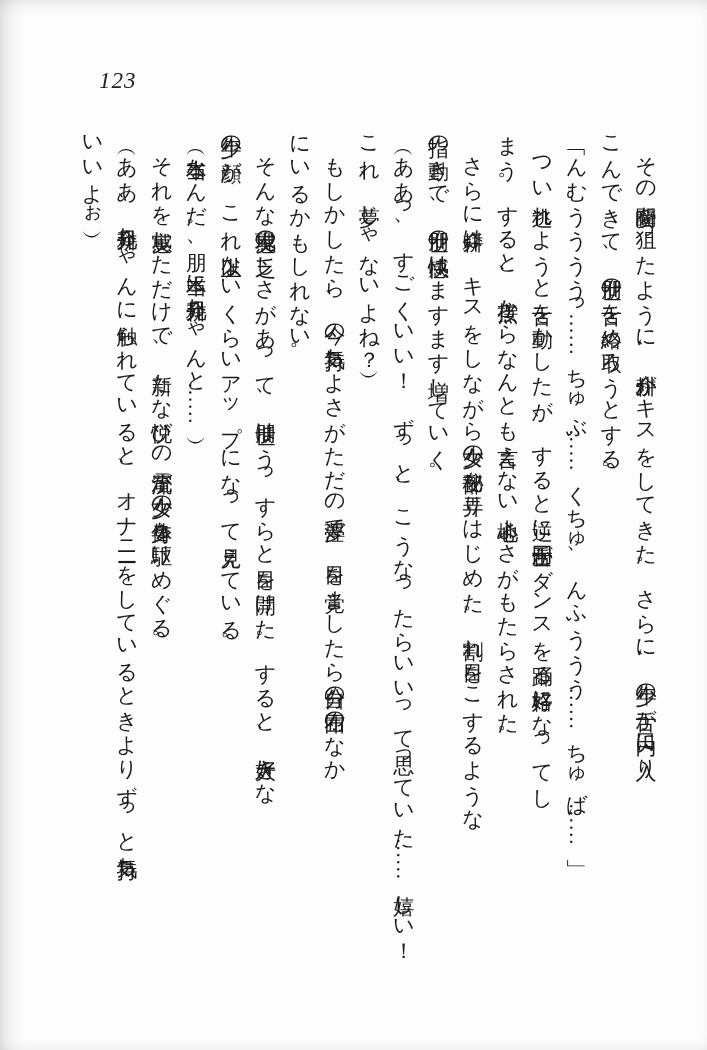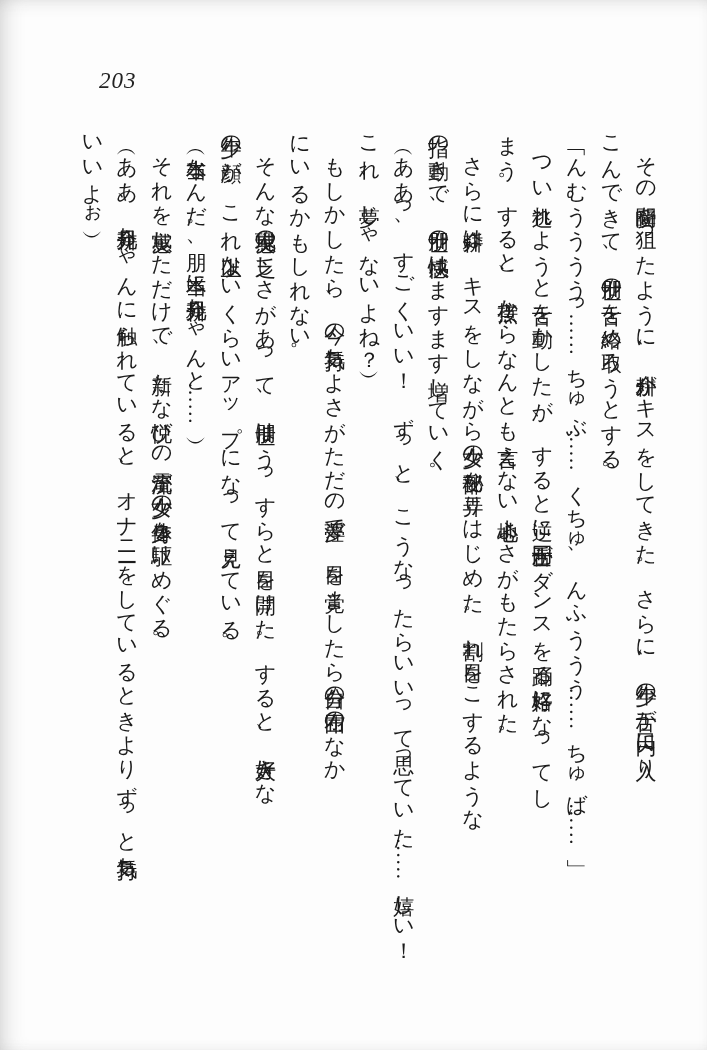--- a/index.html
+++ b/index.html
@@ -48,21 +48,21 @@
     line-height: 34.6px;
     white-space: nowrap;
     letter-spacing: 0.3px;
     text-rendering: optimizeLegibility;
   }
 </style>
 </head>
 <body>
 
 <div class="page" style="background: rgb(253, 253, 253);">
-  <div class="page-number">203</div>
+  <div class="page-number">123</div>
   <div class="text-block" id="text-block" style="color: rgb(27, 27, 27);">
       <div class="text-column">　その瞬間を狙ったように、耕介がキスをしてきた。さらに、少年の舌が口内に入り</div>
       <div class="text-column">こんできて、朋世の舌を絡め取ろうとする。</div>
       <div class="text-column">　「んむううううっ……ちゅぶ……くちゅ、んふううう……ちゅば……」</div>
       <div class="text-column">　つい逃れようと舌を動かしたが、すると逆に舌同士がダンスを踊る格好になってし</div>
       <div class="text-column">まう。すると、接点からなんとも言えない心地よさがもたらされた。</div>
       <div class="text-column">　さらに耕介は、キスをしながら少女の秘部を弄りはじめた。割れ目をこするような</div>
       <div class="text-column">指の動きで、朋世の快感はますます増していく。</div>
       <div class="text-column">　（ああっ、すごくいい！　ずっと、こうなったらいいって思っていた……嬉しい！</div>
       <div class="text-column">これ、夢じゃないよね？）</div>

